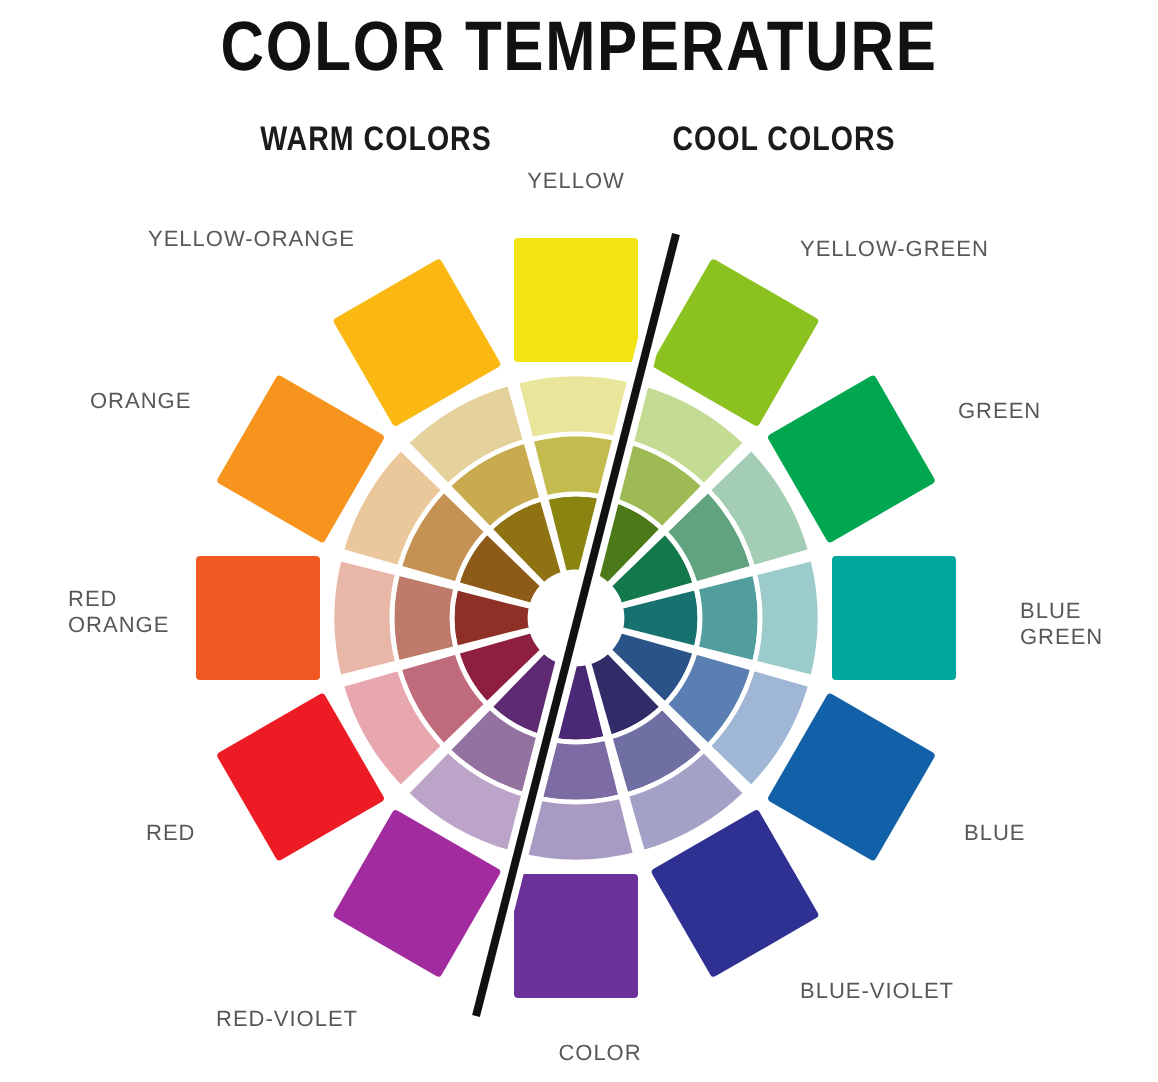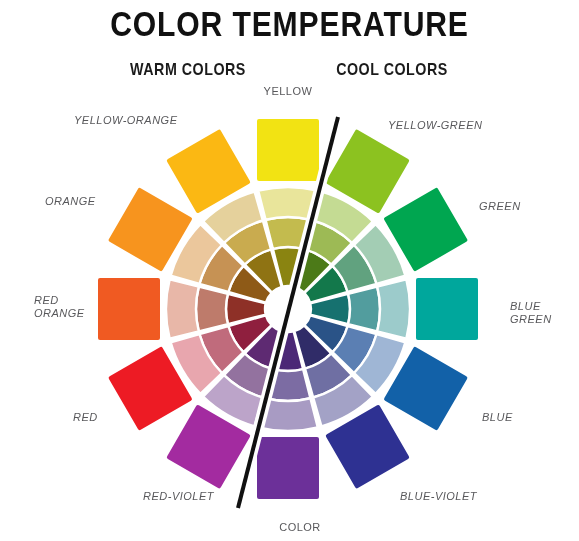--- a/index.html
+++ b/index.html
@@ -56,21 +56,21 @@
     position: absolute;
     font-family: "Liberation Sans", sans-serif;
     font-size: 11px;
     font-weight: 400;
     letter-spacing: 0.5px;
     color: #58585b;
     line-height: 13px;
     white-space: pre-line;
   }
   .wlabel.c { text-align: center; transform: translateX(-50%); }
-  .wlabel.l { text-align: left; font-style: italic; }
+  .wlabel.l { text-align: left; }
 
   svg { display: block; }
 </style>
 </head>
 <body>
 
 <div id="stage">
 
   <div class="title">COLOR TEMPERATURE</div>
 
@@ -170,28 +170,28 @@
         <circle cx="288" cy="309" r="23" fill="#ffffff"></circle>
       </g>
     <g id="divider-layer">
         <line x1="338" y1="117" x2="238" y2="508" stroke="#ffffff" stroke-width="11" stroke-linecap="butt"></line>
         <line x1="338" y1="117" x2="238" y2="508" stroke="#111111" stroke-width="4" stroke-linecap="butt"></line>
       </g>
   </svg>
 
   <div id="label-layer">
       <div class="wlabel c" style="left: 288px; top: 85px;">YELLOW</div>
-      <div class="wlabel l" style="left: 388px; top: 119px;">YELLOW-GREEN</div>
+      <div class="wlabel l" style="left: 400px; top: 119px;">YELLOW-GREEN</div>
       <div class="wlabel l" style="left: 479px; top: 200px;">GREEN</div>
       <div class="wlabel l" style="left: 510px; top: 300px;">BLUE
 GREEN</div>
       <div class="wlabel l" style="left: 482px; top: 411px;">BLUE</div>
       <div class="wlabel l" style="left: 400px; top: 490px;">BLUE-VIOLET</div>
       <div class="wlabel c" style="left: 300px; top: 521px;">COLOR</div>
-      <div class="wlabel l" style="left: 108px; top: 490px; margin-left: 35px;">RED-VIOLET</div>
+      <div class="wlabel l" style="left: 108px; top: 504px;">RED-VIOLET</div>
       <div class="wlabel l" style="left: 73px; top: 411px;">RED</div>
       <div class="wlabel l" style="left: 34px; top: 294px;">RED
 ORANGE</div>
       <div class="wlabel l" style="left: 45px; top: 195px;">ORANGE</div>
       <div class="wlabel l" style="left: 74px; top: 114px;">YELLOW-ORANGE</div>
     </div>
 
 </div>
 
 </body></html>

